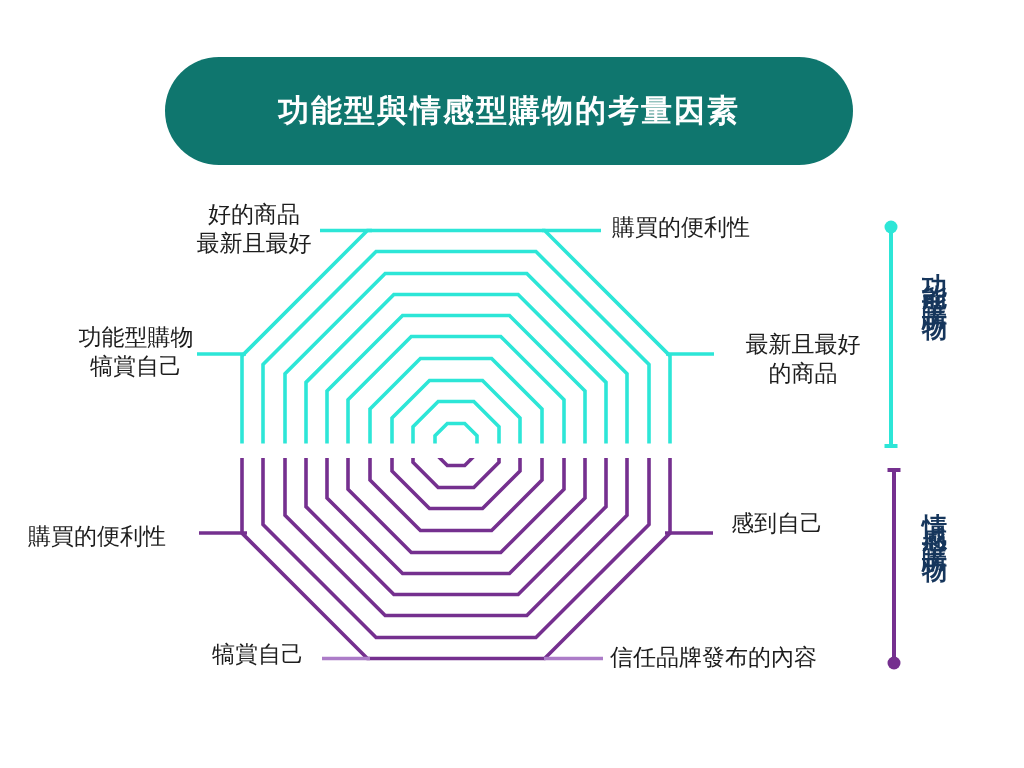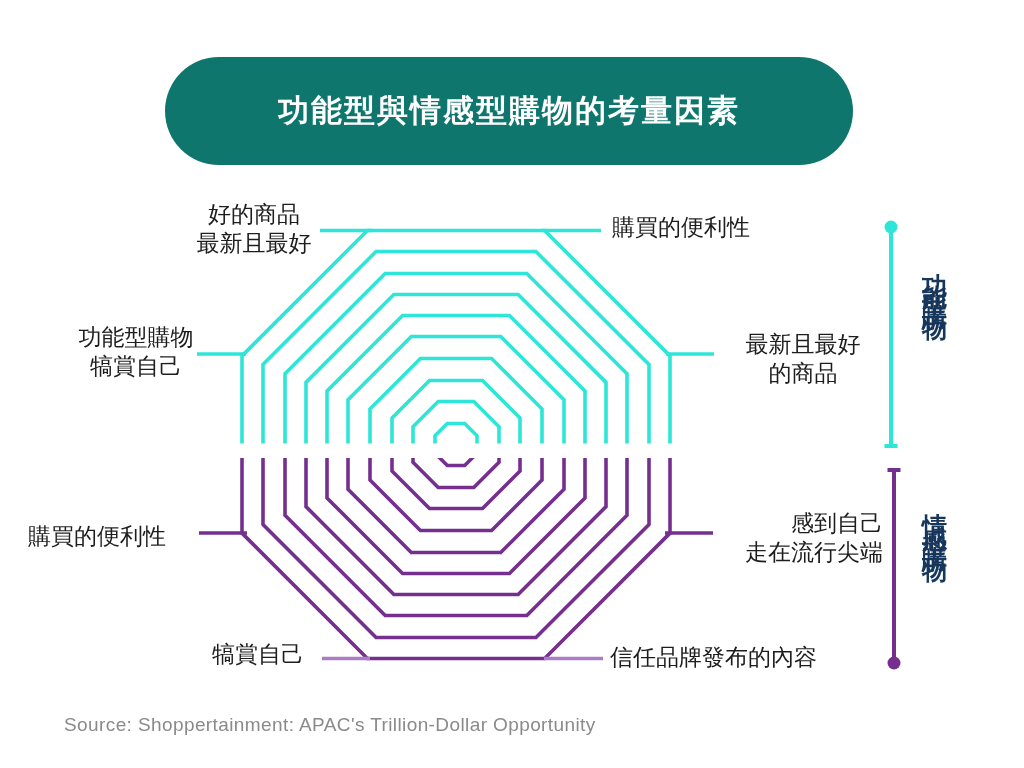--- a/index.html
+++ b/index.html
@@ -18,21 +18,21 @@
   .diagram-svg{position:absolute;left:0;top:0;width:1024px;height:768px;}
   .factor-label{
     position:absolute;color:#1D1D1D;font-size:23px;line-height:29px;font-weight:500;
   }
   .factor-label span{display:block;}
   .lbl-good{left:183px;top:200px;width:142px;text-align:center;}
   .lbl-convenience{left:612px;top:213px;width:160px;text-align:left;}
   .lbl-certified{left:70px;top:323px;width:132px;text-align:center;}
   .lbl-newest{left:726px;top:330px;width:128px;text-align:center;margin-left:13px;}
   .lbl-inspired{left:28px;top:522px;width:185px;text-align:left;}
-  .lbl-trend{left:731px;top:509px;width:152px;text-align:right;}
+  .lbl-trend{left:731px;top:509px;width:152px;text-align:left;}
   .lbl-reward{left:212px;top:640px;width:110px;text-align:left;}
   .lbl-trust{left:610px;top:643px;width:215px;text-align:left;}
   .legend-text{
     position:absolute;left:912px;width:40px;
     writing-mode:vertical-rl;text-orientation:upright;
     color:#16365C;font-weight:bold;font-size:25px;letter-spacing:11px;
   }
   .legend-functional{top:252px;height:190px;}
   .legend-emotional{top:494px;height:190px;}
   .source-line{
@@ -111,27 +111,25 @@
   <div class="factor-label lbl-newest">
     <span>最新且最好</span>
     <span>的商品</span>
   </div>
 
   <div class="factor-label lbl-inspired">
     <span>購買的便利性</span>
   </div>
   <div class="factor-label lbl-trend">
     <span>感到自己</span>
-    <span>走在流行尖端</span>
   </div>
   <div class="factor-label lbl-reward">
     <span>犒賞自己</span>
   </div>
   <div class="factor-label lbl-trust">
     <span>信任品牌發布的內容</span>
   </div>
 
   <div class="legend-text legend-functional">功能型購物</div>
   <div class="legend-text legend-emotional">情感型購物</div>
 
-  <div class="source-line">Source: Shoppertainment: APAC's Trillion-Dollar Opportunity</div>
 
 </div>
 
 </body></html>

